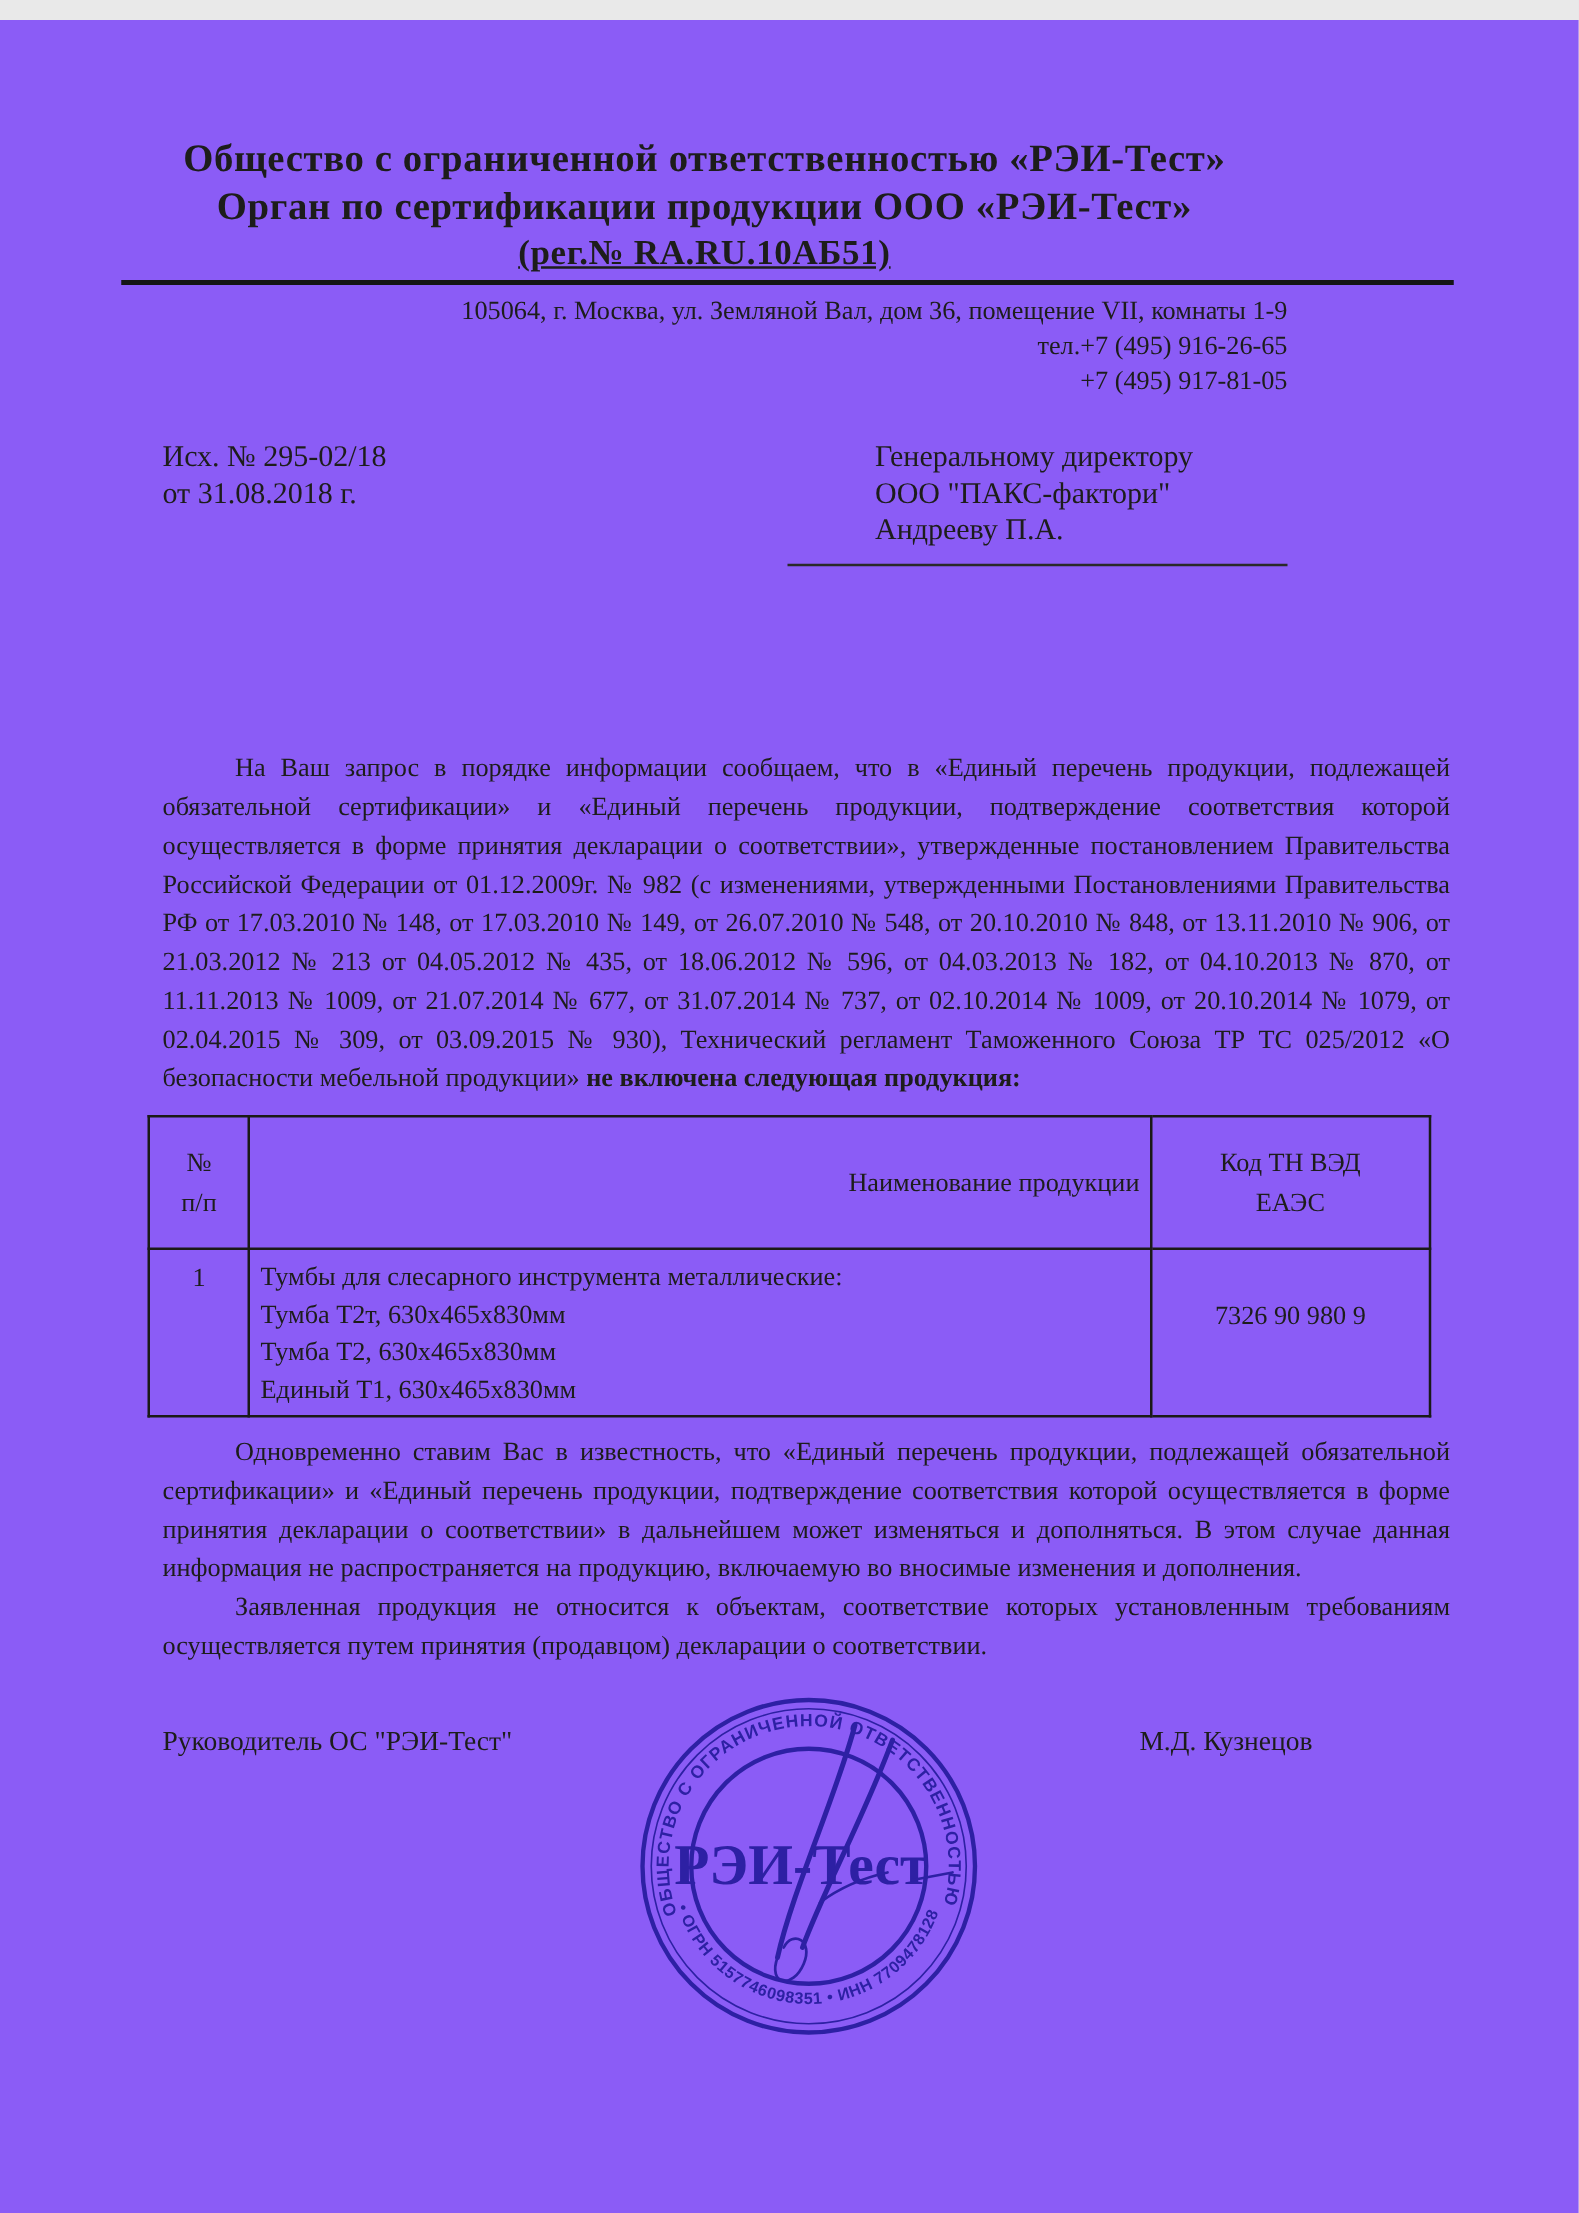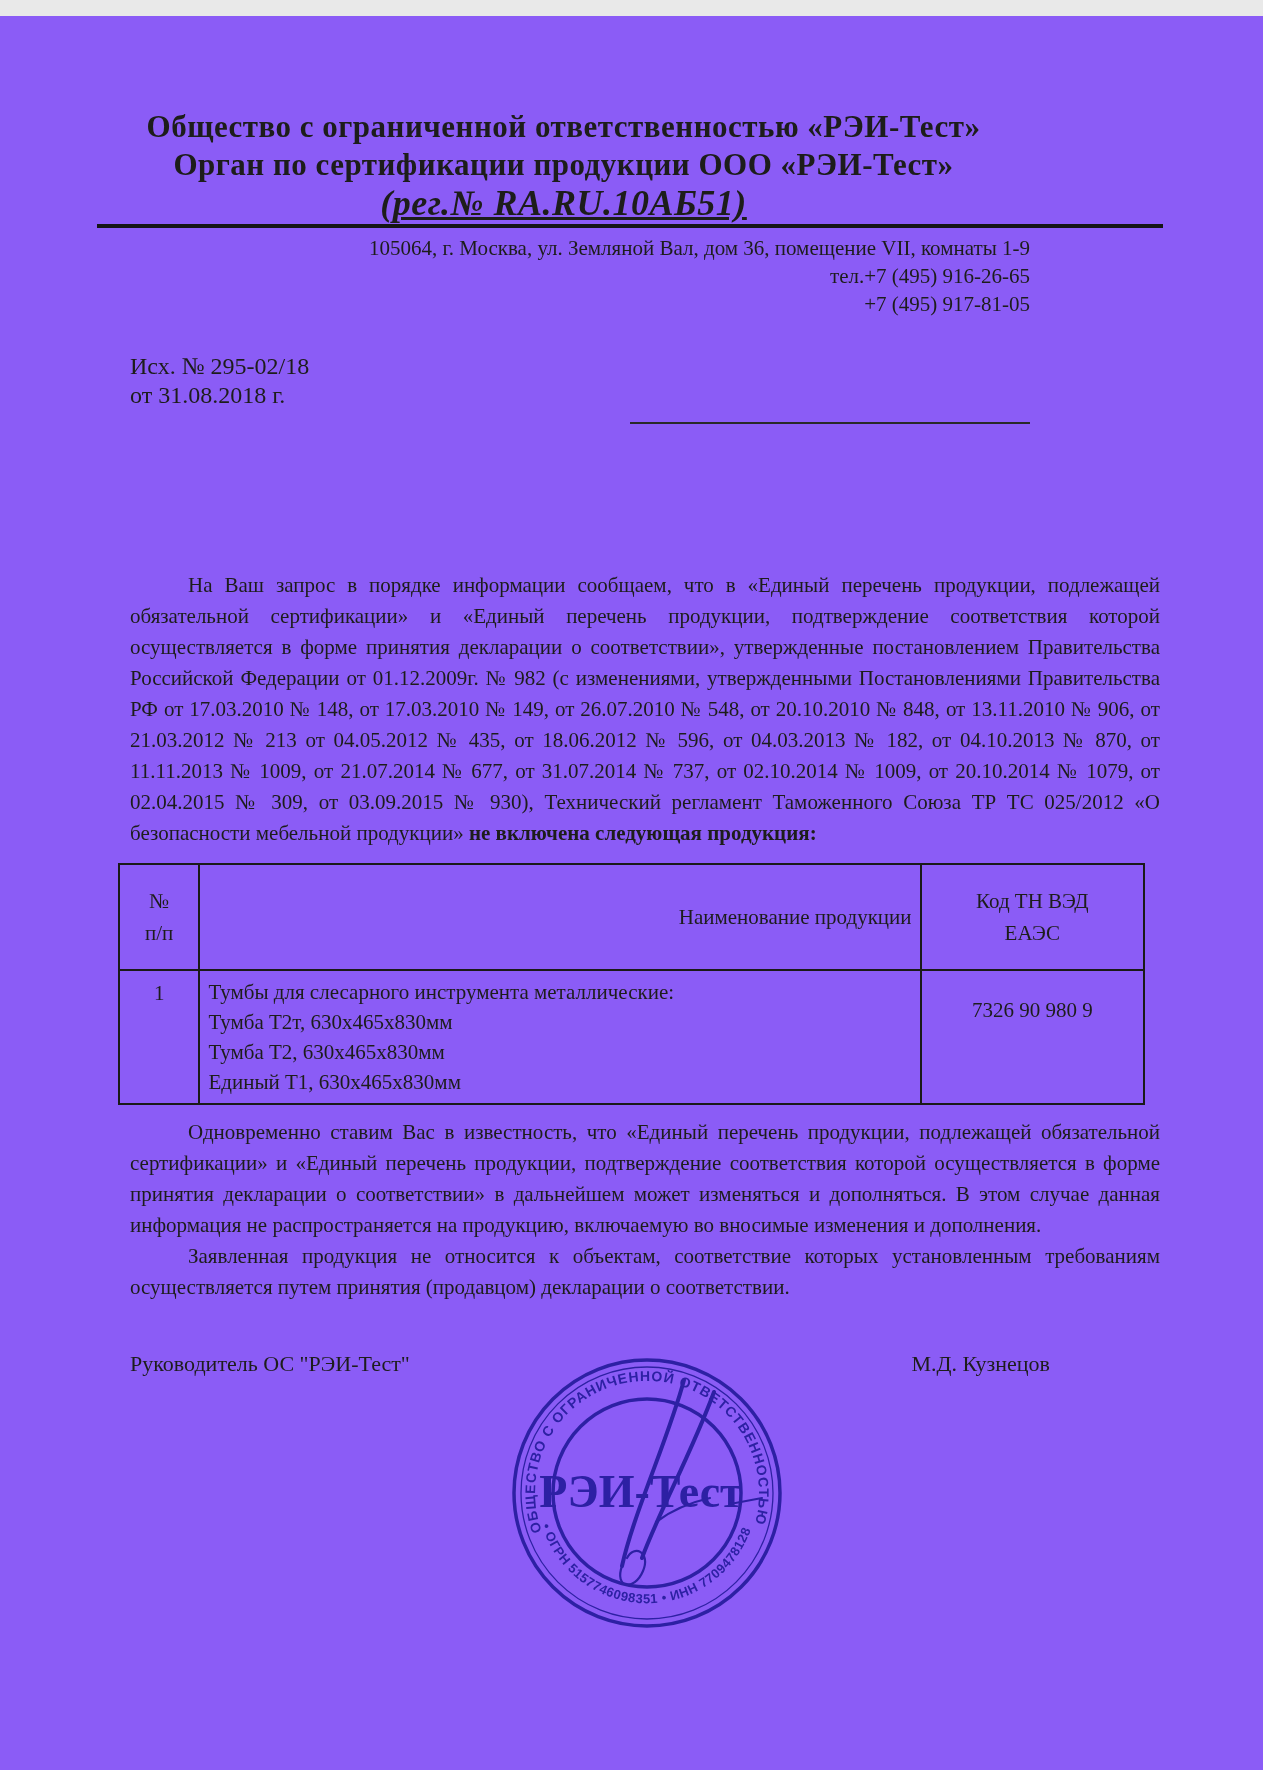--- a/index.html
+++ b/index.html
@@ -15,23 +15,22 @@
   
   .org-header{
     margin:92px 233px 0 97px;
     text-align:center;
     font-weight:bold;
     font-size:31px;
     line-height:38px;
     letter-spacing:.5px;
   }
   .org-header .reg{
-    font-style:italic;
     text-decoration:underline;
-    font-size:36px;
+    font-size:28px;
   }
   .rule{
     margin:2px 100px 0 97px;
     height:4px;
     background:#151515;
   }
   .contacts{
     margin:6px 233px 0 auto;
     text-align:right;
     font-size:21px;
@@ -80,21 +79,21 @@
     line-height:32px;
     height:92px;
     vertical-align:middle;
   }
   .prod-table .c1{width:64px;text-align:center;}
   .prod-table .c2{width:724px;}
   .prod-table .c3{width:211px;text-align:center;}
   .prod-table td.c2{line-height:30px;}
   .prod-table td{vertical-align:top;}
   .prod-table td.c1{padding-top:10px;}
-  .prod-table td.c3{padding-top:27px;text-align:center;}
+  .prod-table td.c3{padding-top:40px;text-align:center;}
   
   .body-text.after{margin-top:12px;}
   
   .sig-row{
     display:flex;
     justify-content:space-between;
     margin:48px 213px 0 130px;
     font-size:22px;
   }
   
@@ -128,20 +127,25 @@
   <div class="contacts">
     <div>105064,  г. Москва, ул. Земляной Вал, дом 36, помещение VII, комнаты 1-9</div>
     <div>тел.+7 (495) 916-26-65</div>
     <div>+7 (495) 917-81-05</div>
   </div>
 
   <div class="ref-row">
     <div class="ref-left">
       <div>Исх. № 295-02/18</div>
       <div>от  31.08.2018 г.</div>
+    </div>
+    <div class="ref-right">
+      <div>Генеральному директору</div>
+      <div>ООО "ПАКС-фактори"</div>
+      <div>Андрееву П.А.</div>
     </div>
   </div>
   <div class="addr-underline"></div>
 
   <div class="body-text first">
     <p><span>На Ваш запрос в порядке информации сообщаем, что в «Единый перечень продукции, подлежащей обязательной сертификации» и «Единый перечень продукции, подтверждение соответствия которой осуществляется в форме принятия декларации о соответствии», утвержденные постановлением Правительства Российской Федерации от 01.12.2009г. № 982 (с изменениями, утвержденными Постановлениями Правительства РФ от 17.03.2010 № 148, от 17.03.2010 № 149, от 26.07.2010 № 548, от 20.10.2010 № 848, от 13.11.2010 № 906, от 21.03.2012 № 213 от 04.05.2012 № 435, от 18.06.2012 № 596, от 04.03.2013 № 182, от 04.10.2013 № 870, от 11.11.2013 № 1009, от 21.07.2014 № 677, от 31.07.2014 № 737, от 02.10.2014 № 1009, от 20.10.2014 № 1079, от 02.04.2015 № 309, от 03.09.2015 № 930), Технический регламент Таможенного Союза ТР ТС 025/2012 «О безопасности мебельной продукции» </span><b>не включена следующая продукция:</b></p>
   </div>
 
   <table class="prod-table">
     <thead>

